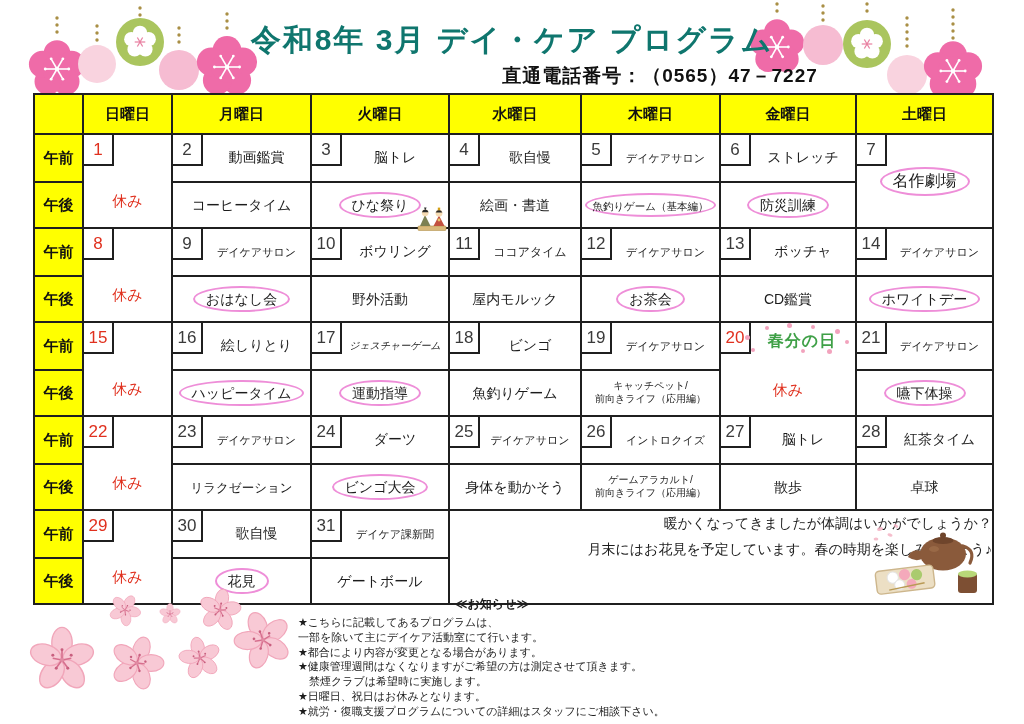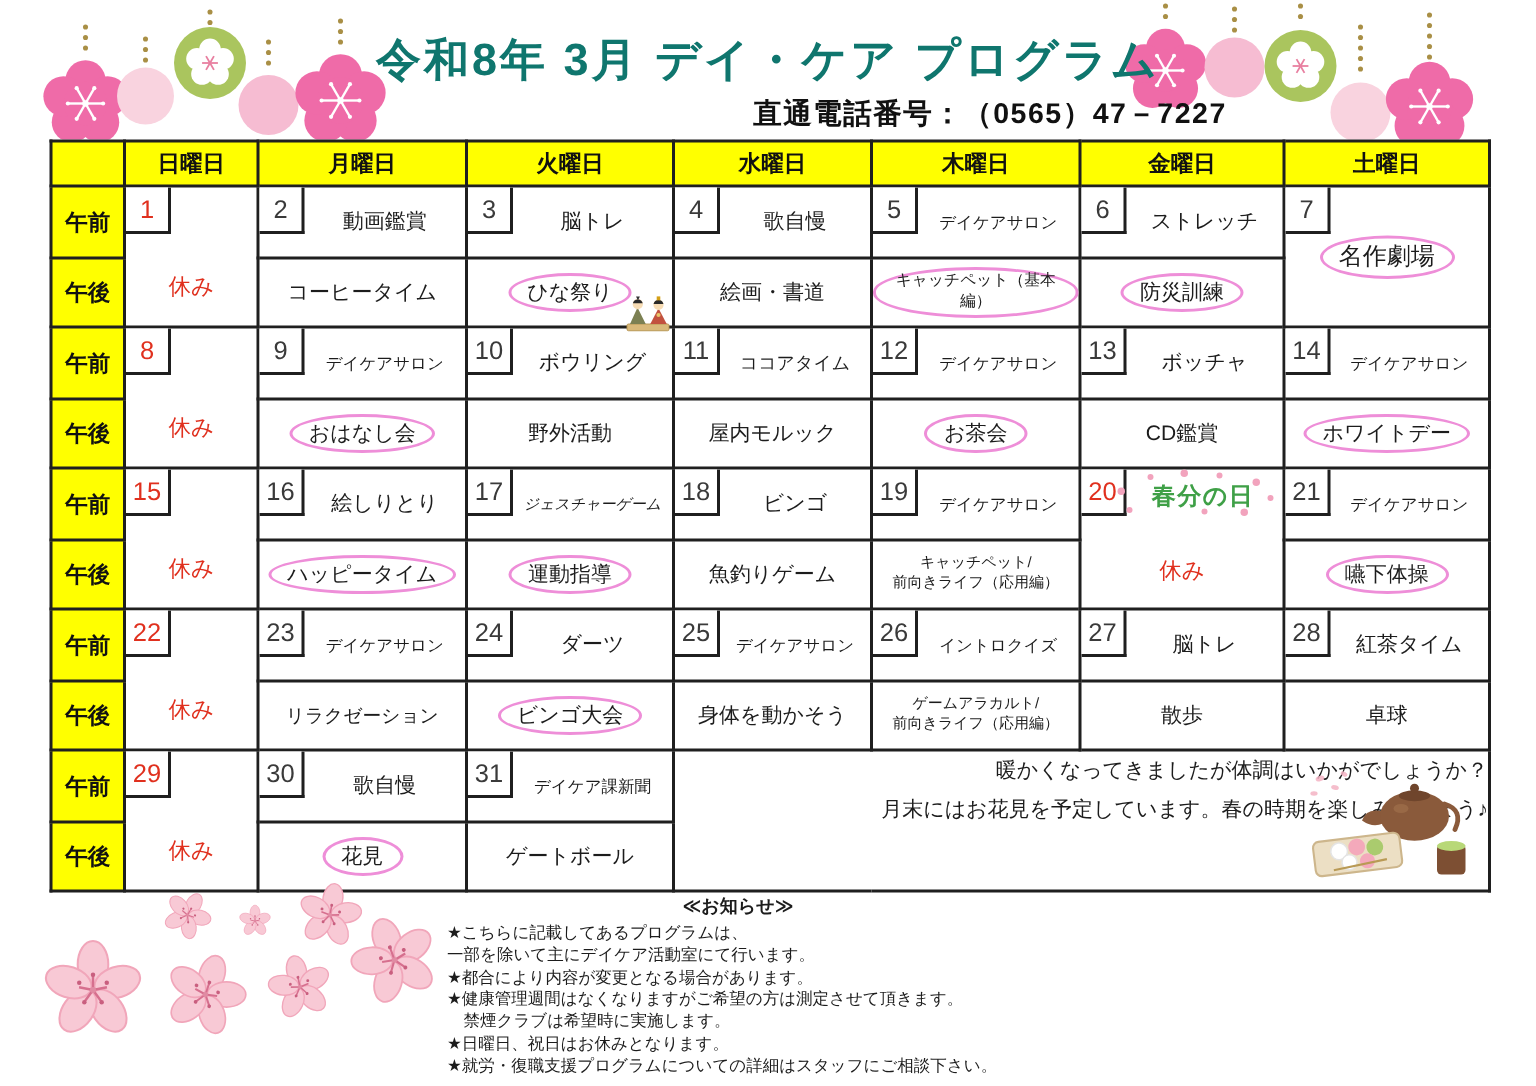--- a/index.html
+++ b/index.html
@@ -19,21 +19,21 @@
   .decor-svg{position:absolute;top:0;left:0;pointer-events:none;}
   .title{position:absolute;top:20px;left:0;right:0;text-align:center;
          font-size:30px;font-weight:900;letter-spacing:2px;color:#0f766e;}
   .phone{position:absolute;top:63px;left:430px;width:460px;text-align:center;
          font-size:19px;font-weight:600;letter-spacing:1px;color:#111;}
 
   
   table.cal{position:absolute;left:33px;top:93px;border-collapse:collapse;table-layout:fixed;
             width:959px;background:#fff;}
   table.cal th,table.cal td{border:2px solid var(--border_dark);padding:0;}
-  table.cal thead tr{height:30px;}
+  table.cal thead tr{height:40px;}
   table.cal tbody tr{height:46px;}
   th.corner,th.day,td.lab{background:var(--accent_yellow);}
   th.day{font-size:15px;font-weight:600;color:#111;}
   td.lab{font-size:15px;font-weight:600;text-align:center;color:#111;}
   td.am,td.sun,td.merged,td.shunbun{position:relative;}
   .datebox{position:absolute;top:0;left:0;width:30px;height:31px;
            border-right:2px solid var(--border_dark);border-bottom:2px solid var(--border_dark);
            display:flex;align-items:center;justify-content:center;
            font-size:17px;color:#3a3a3a;background:#fff;}
   .datebox.red{color:var(--holiday_red);}
@@ -290,21 +290,21 @@
       <circle cx="9.2" cy="7.8" r="3.4" fill="#f7dcb4"></circle>
       <path d="M5.9 7.2 a3.4 3.4 0 0 1 6.6 0 Z" fill="#2a2a2a"></path>
       <path d="M8 2.6 h2.6 l-1.3 2.8 Z" fill="#333"></path>
       <path d="M17.5 21 L23 10.5 L28.5 21 Z" fill="#c2513f"></path>
       <circle cx="23" cy="8.2" r="3.4" fill="#f7dcb4"></circle>
       <path d="M19.7 7.6 a3.4 3.4 0 0 1 6.6 0 Z" fill="#2a2a2a"></path>
       <rect x="21.8" y="2.6" width="2.4" height="2.6" fill="#d4a017"></rect>
       <circle cx="23" cy="15" r="1.4" fill="#e8c56a"></circle>
     </svg></td>
           <td class="pm"><span><span class="pmtext" style="font-size: 14px;">絵画・書道</span></span></td>
-          <td class="pm"><span class="oval tight"><span class="pmtext" style="font-size: 10.5px;">キャッチペット（基本編）</span></span></td>
+          <td class="pm"><span class="oval tight"><span class="pmtext" style="font-size: 10.5px;">魚釣りゲーム（基本編）</span></span></td>
           <td class="pm"><span class="oval"><span class="pmtext" style="font-size: 14px;">防災訓練</span></span></td>
         </tr>
         <tr>
           <td class="lab">午前</td>
           <td class="sun" rowspan="2">
             <div class="datebox red">8</div>
             <div class="rest">休み</div>
           </td>
           <td class="am">
             <div class="datebox">9</div>

